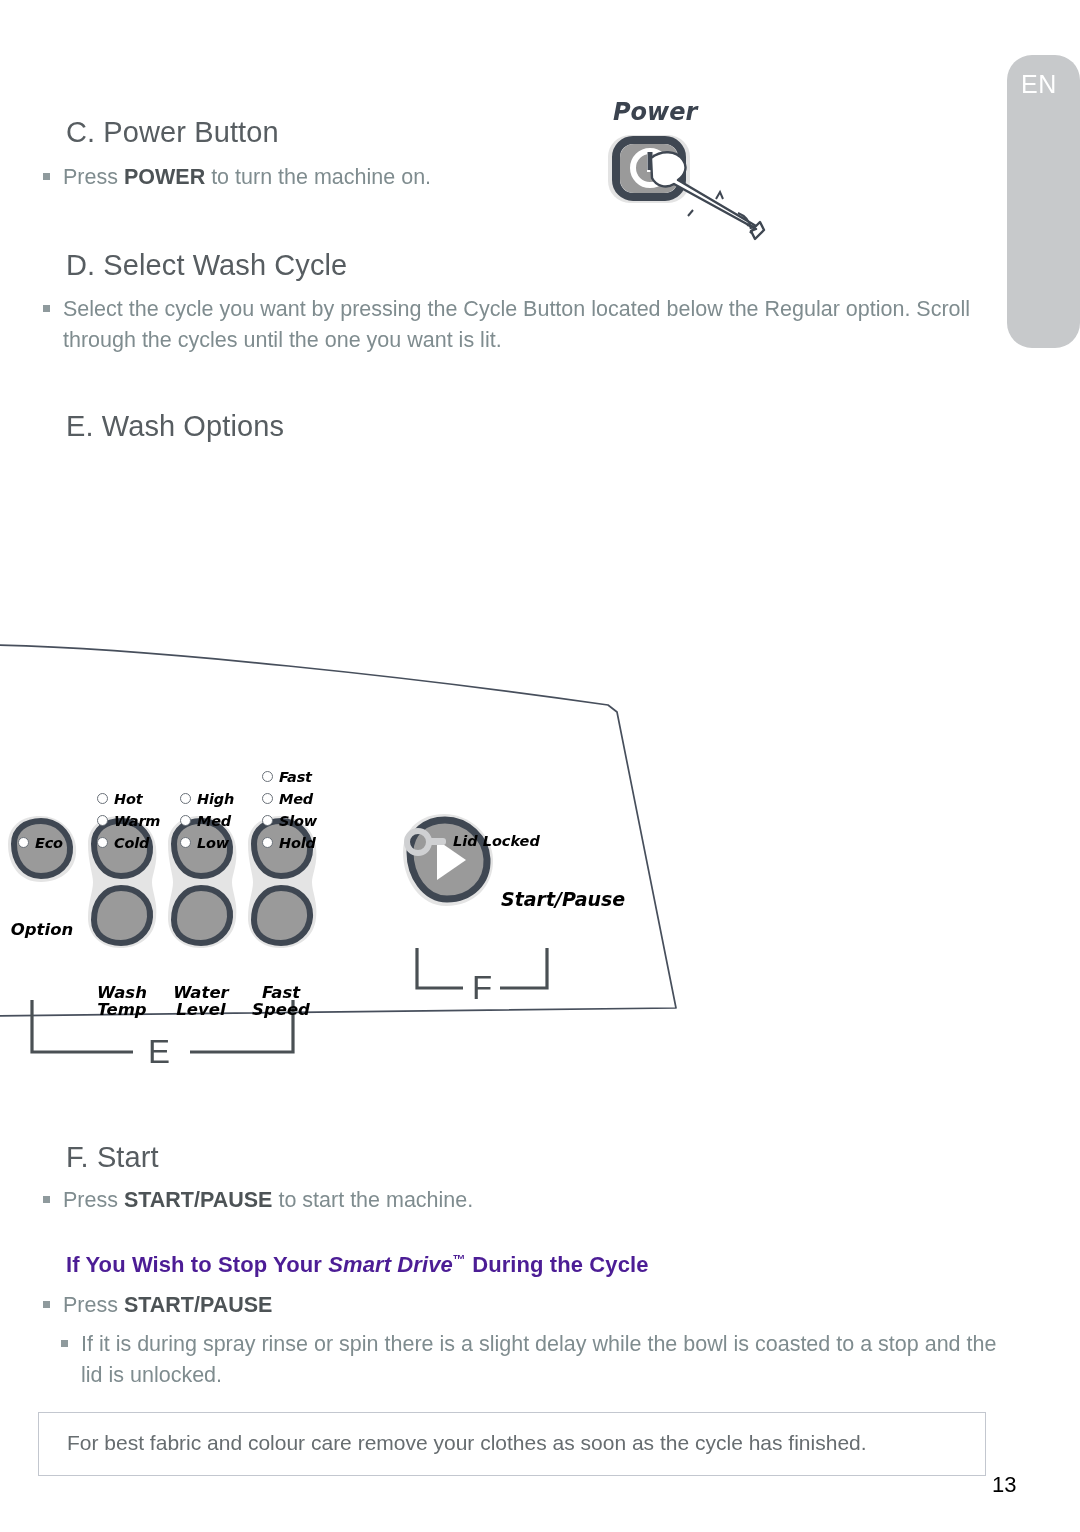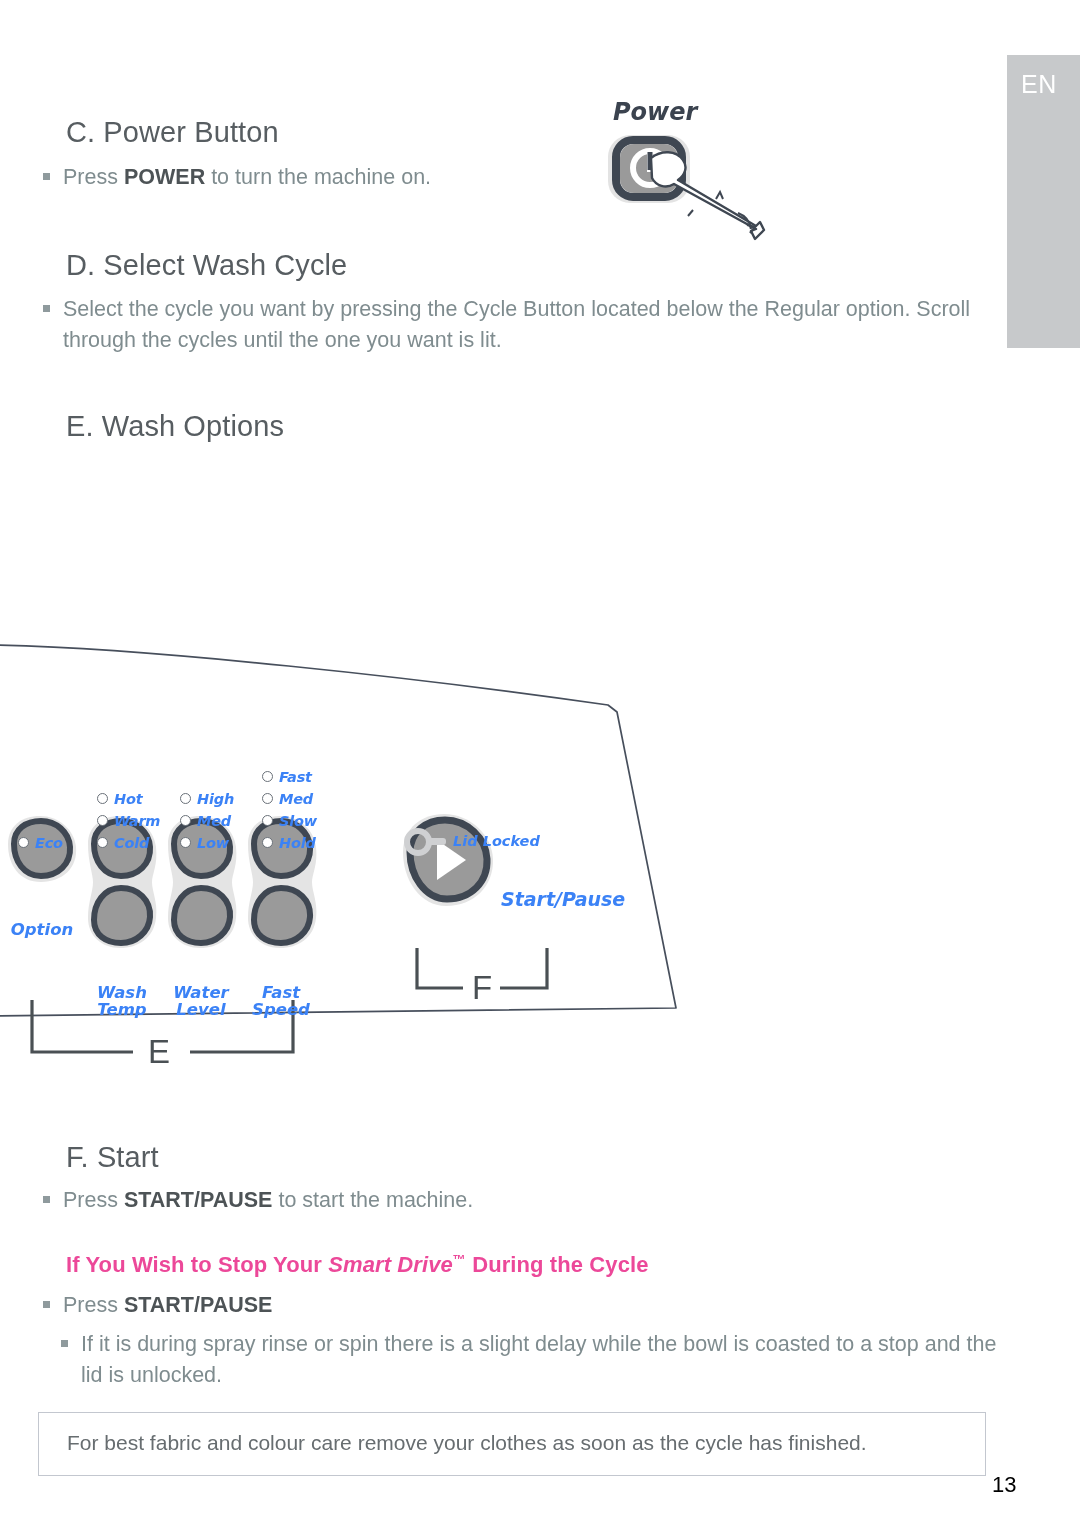--- a/index.html
+++ b/index.html
@@ -17,20 +17,21 @@
   }
 
   
   .lang-tab {
     position: absolute;
     left: 1007px;
     top: 55px;
     width: 73px;
     height: 293px;
     background: #c7c9cb;
+    border-radius: 25px;
   }
   .lang-tab-label {
     position: absolute;
     left: 14px;
     top: 15px;
     color: #ffffff;
     font-size: 25px;
     font-weight: 400;
     letter-spacing: 0.5px;
   }
@@ -74,21 +75,21 @@
   }
   .bullet-text b {
     color: #4d5356;
     font-weight: 700;
   }
 
   .sub-head {
     position: absolute;
     font-size: 22px;
     font-weight: 700;
-    color: #ec4899;
+    color: #4c1d95;
     letter-spacing: 0.1px;
   }
   .sub-head i { font-style: italic; }
   .sub-head sup { font-size: 13px; vertical-align: super; }
 
   .note-box {
     position: absolute;
     left: 38px;
     top: 1412px;
     width: 948px;
@@ -120,21 +121,21 @@
     width: 720px;
     height: 460px;
   }
   .panel svg { display: block; }
 
   .panel-label {
     position: absolute;
     font-family: "DejaVu Sans", sans-serif;
     font-weight: 700;
     font-style: italic;
-    color: #3b82f6;
+    color: #000000;
     white-space: nowrap;
   }
   .ind-label {
     font-size: 14.5px;
     letter-spacing: -0.2px;
   }
   .btn-label {
     font-size: 16.5px;
     line-height: 16.5px;
     text-align: center;

